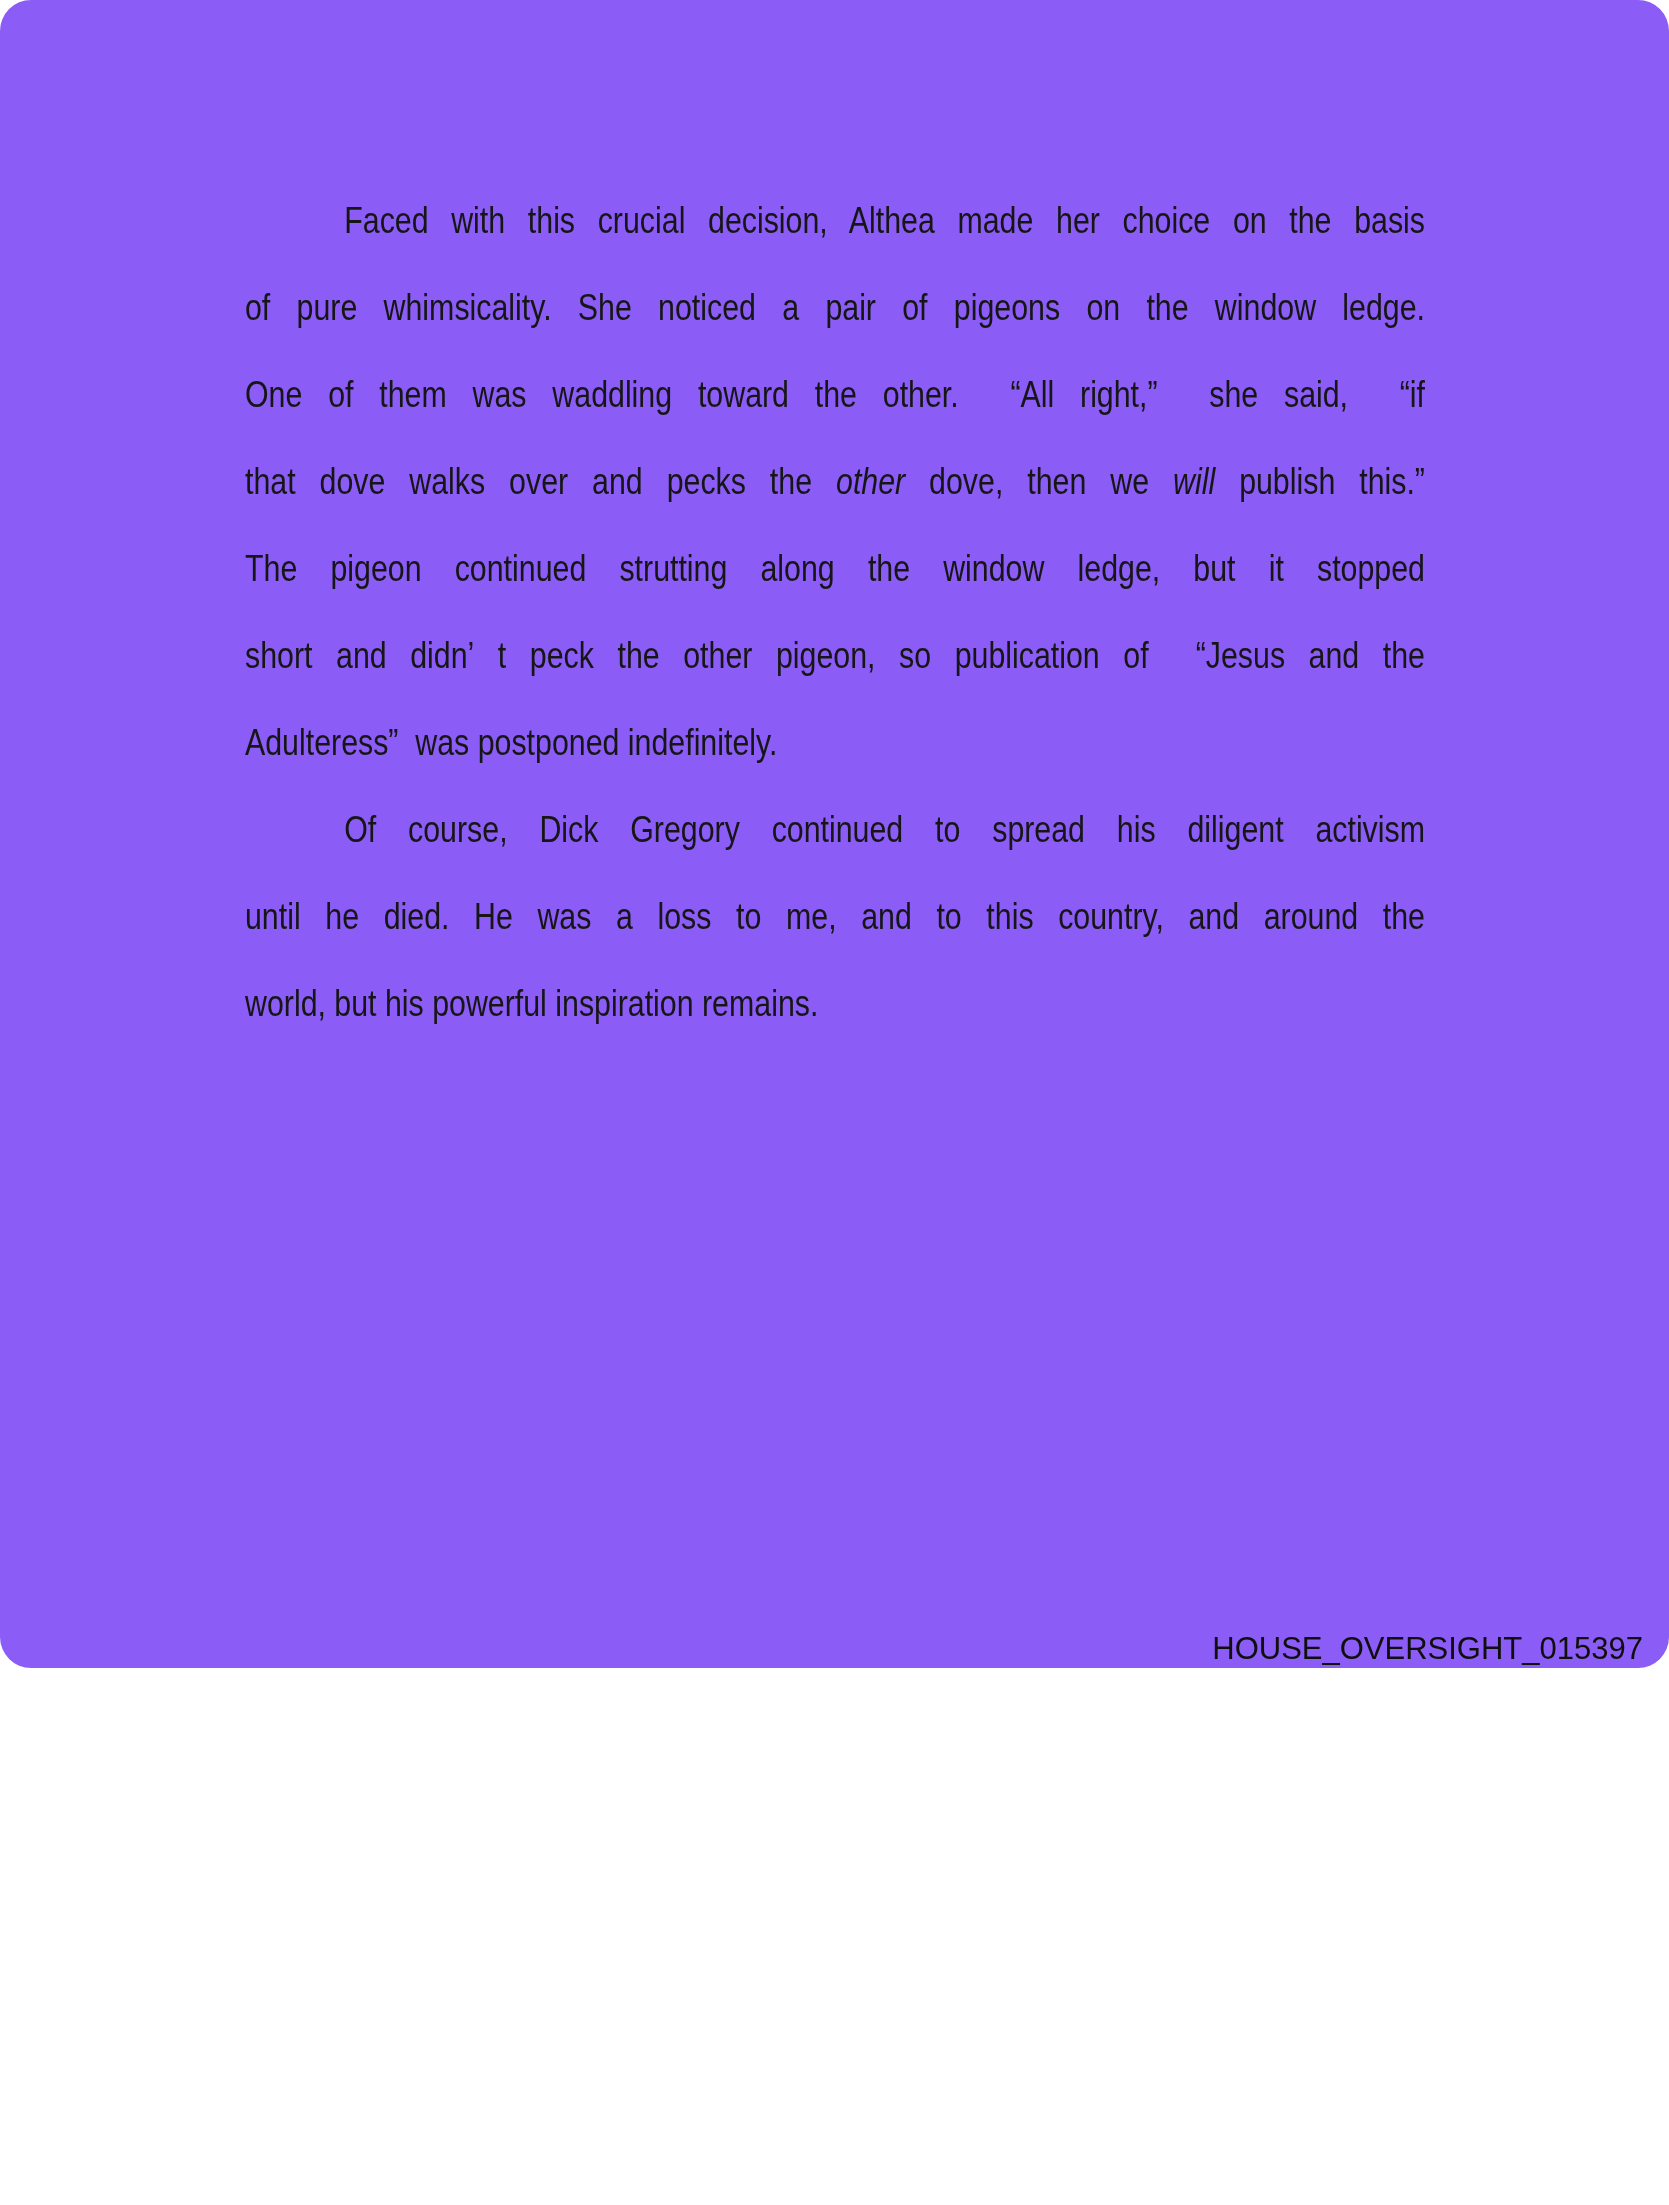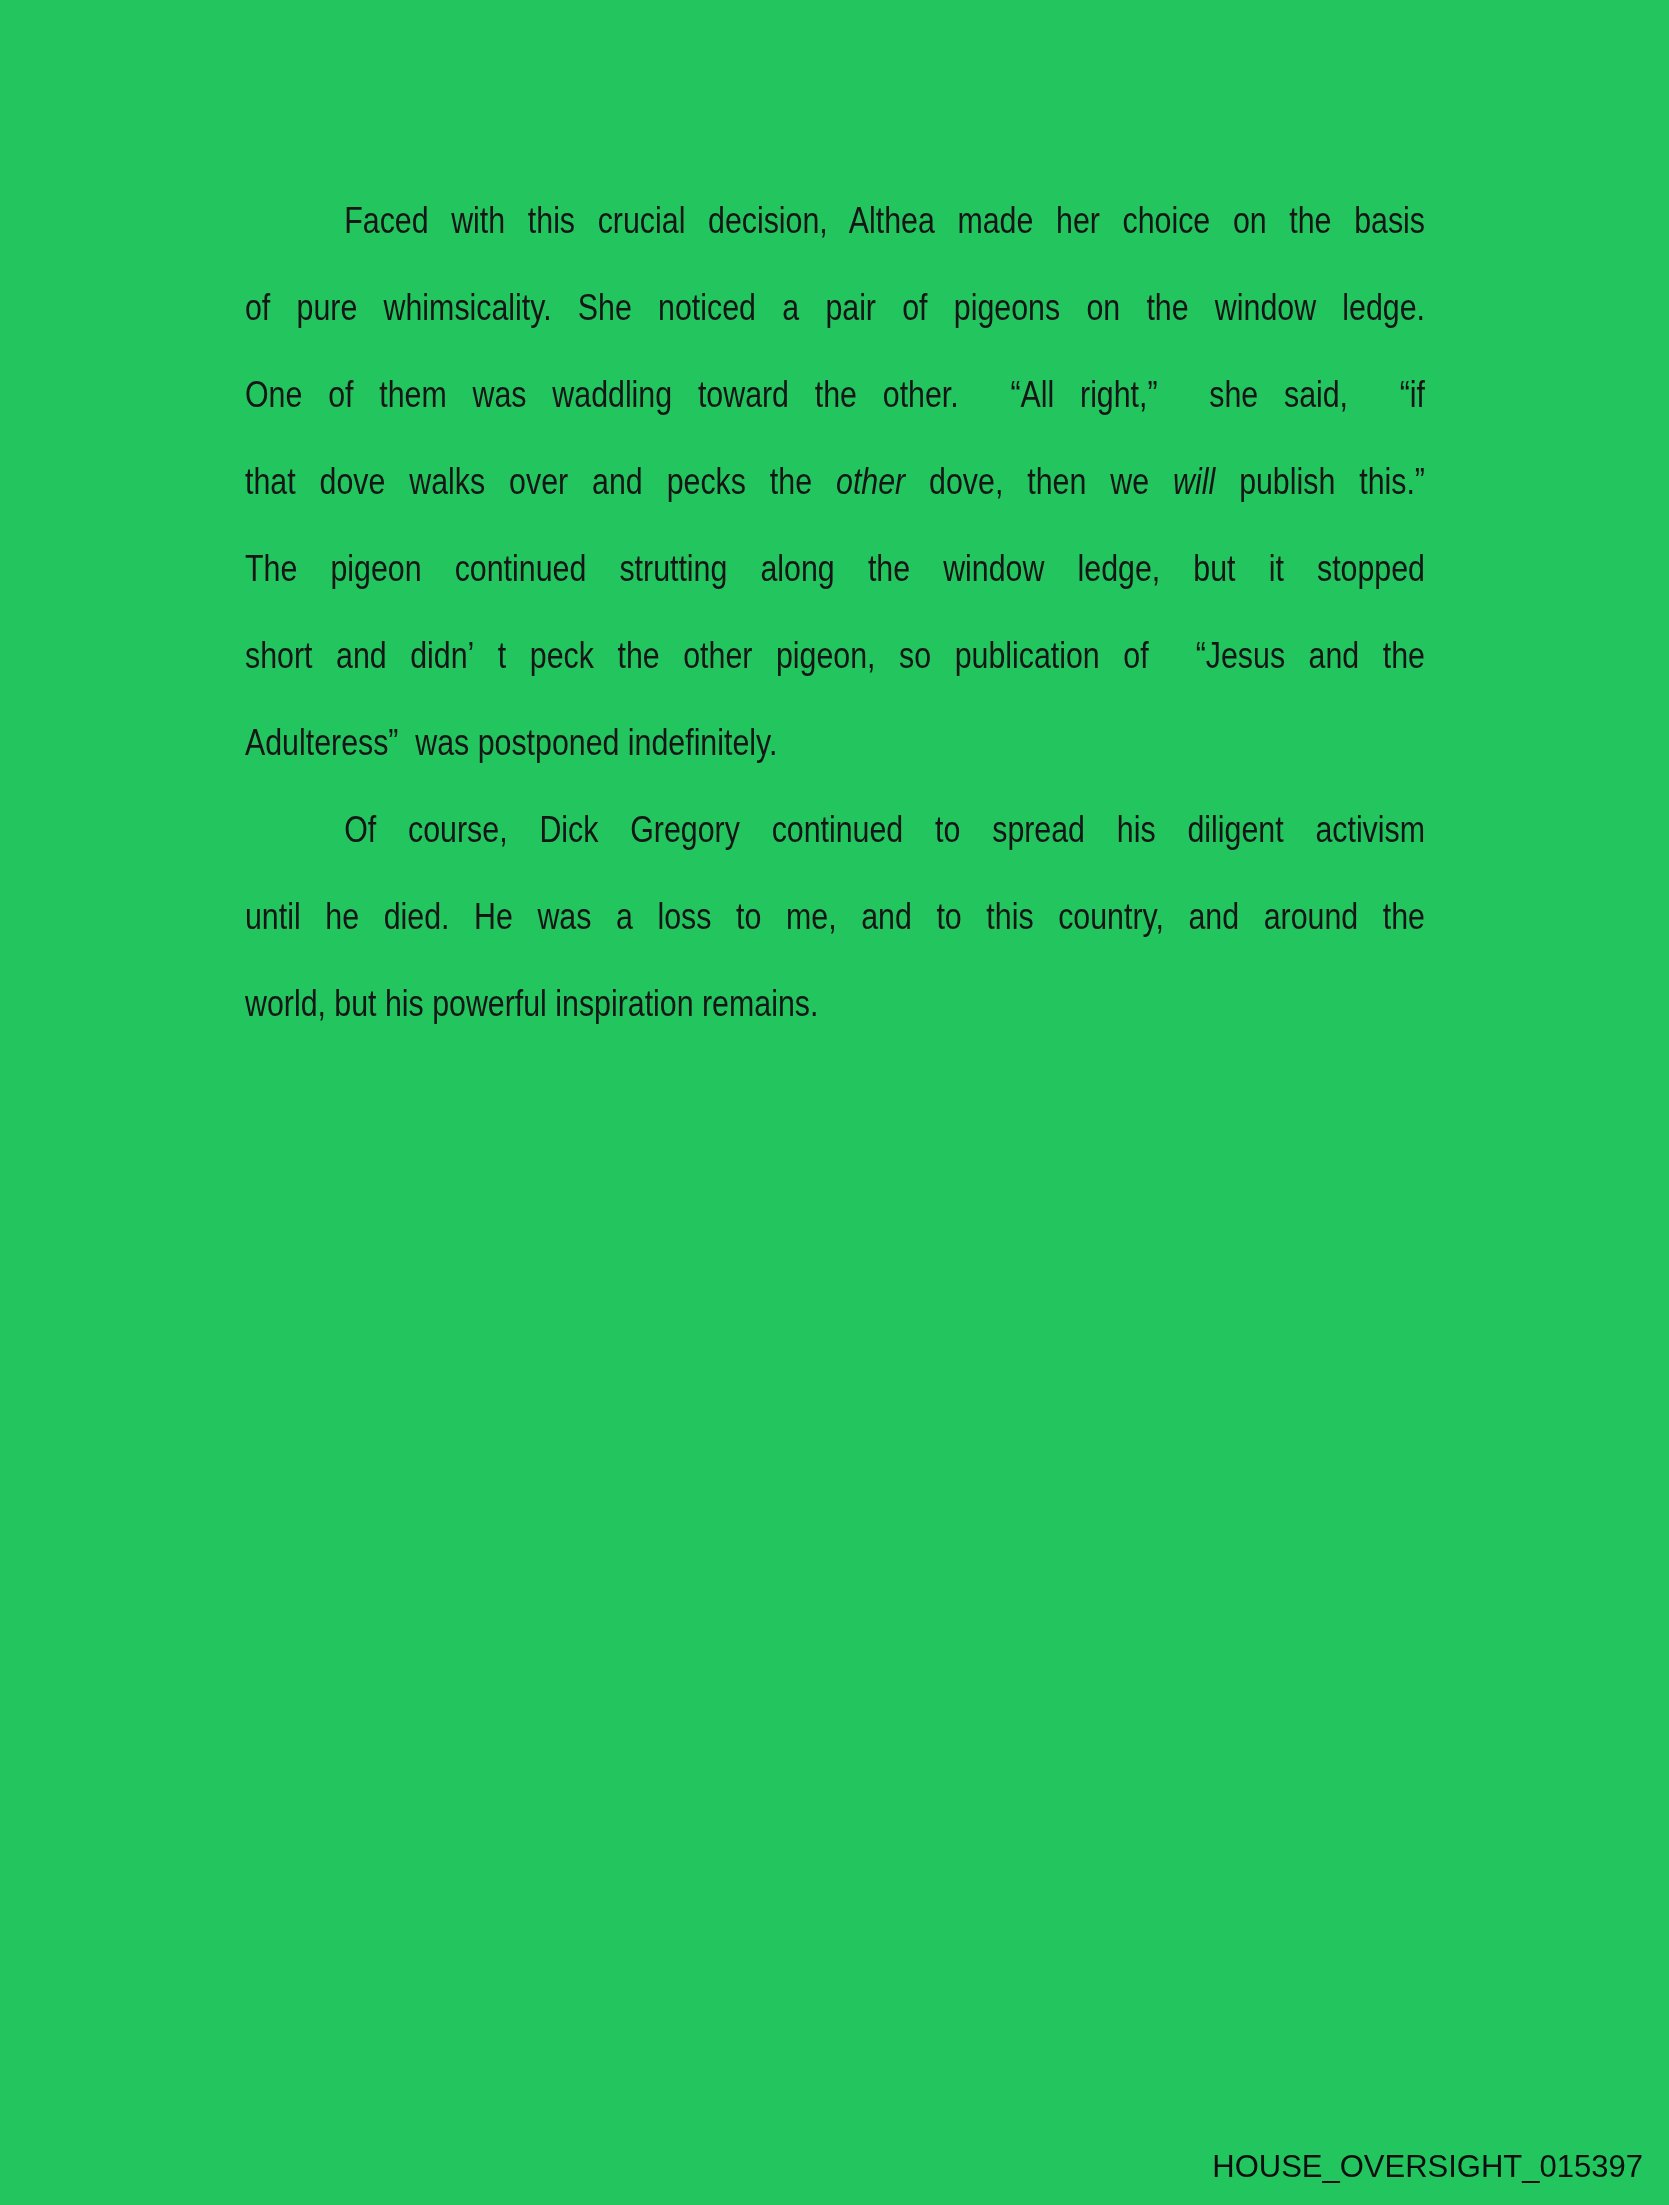--- a/index.html
+++ b/index.html
@@ -3,24 +3,25 @@
 <meta charset="utf-8">
 <style>
   html, body {
     margin: 0;
     padding: 0;
     background: #ffffff;
   }
   .page {
     position: relative;
     width: 1669px;
-    height: 2205px;
-    background: #22c55e;
+    height: 1668px;
+    background: #8b5cf6;
     overflow: hidden;
     font-family: "Liberation Sans", sans-serif;
+    border-radius: 31px;
   }
   
   .body-text {
     position: absolute;
     left: 245px;
     top: 177px;
     width: 1439px;
     transform: scaleX(0.82);
     transform-origin: 0 0;
     font-size: 37px;
@@ -40,21 +41,21 @@
   }
   .line.indent {
     text-indent: 121px;
   }
   .i {
     font-style: italic;
   }
   .bates {
     position: absolute;
     right: 26px;
-    bottom: 23px;
+    bottom: 4px;
     font-size: 31px;
     line-height: 1;
     color: #0f0f0f;
     font-family: "Liberation Sans", sans-serif;
     white-space: nowrap;
   }
 </style>
 </head>
 <body>
 

